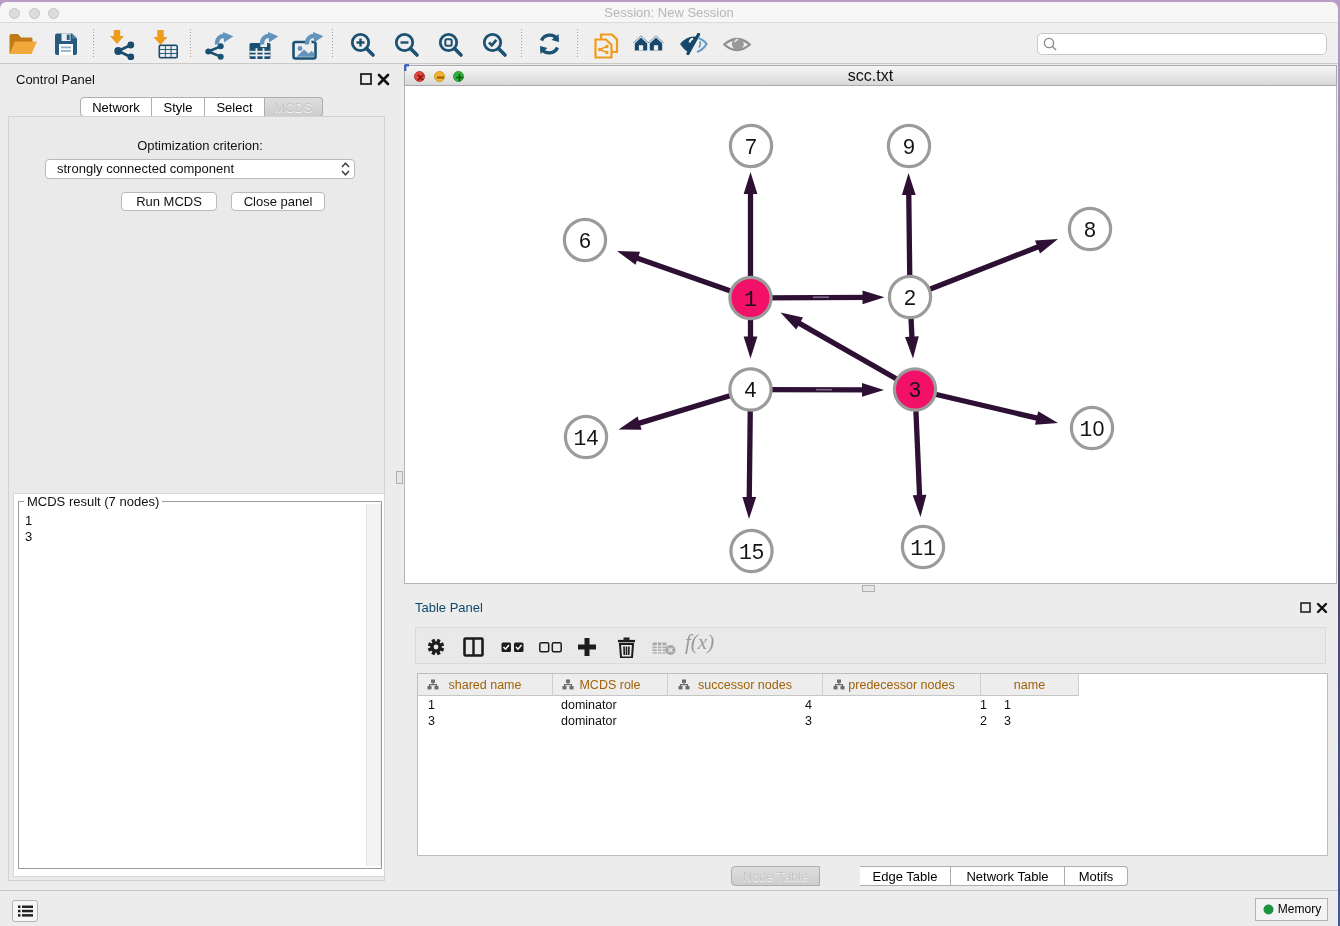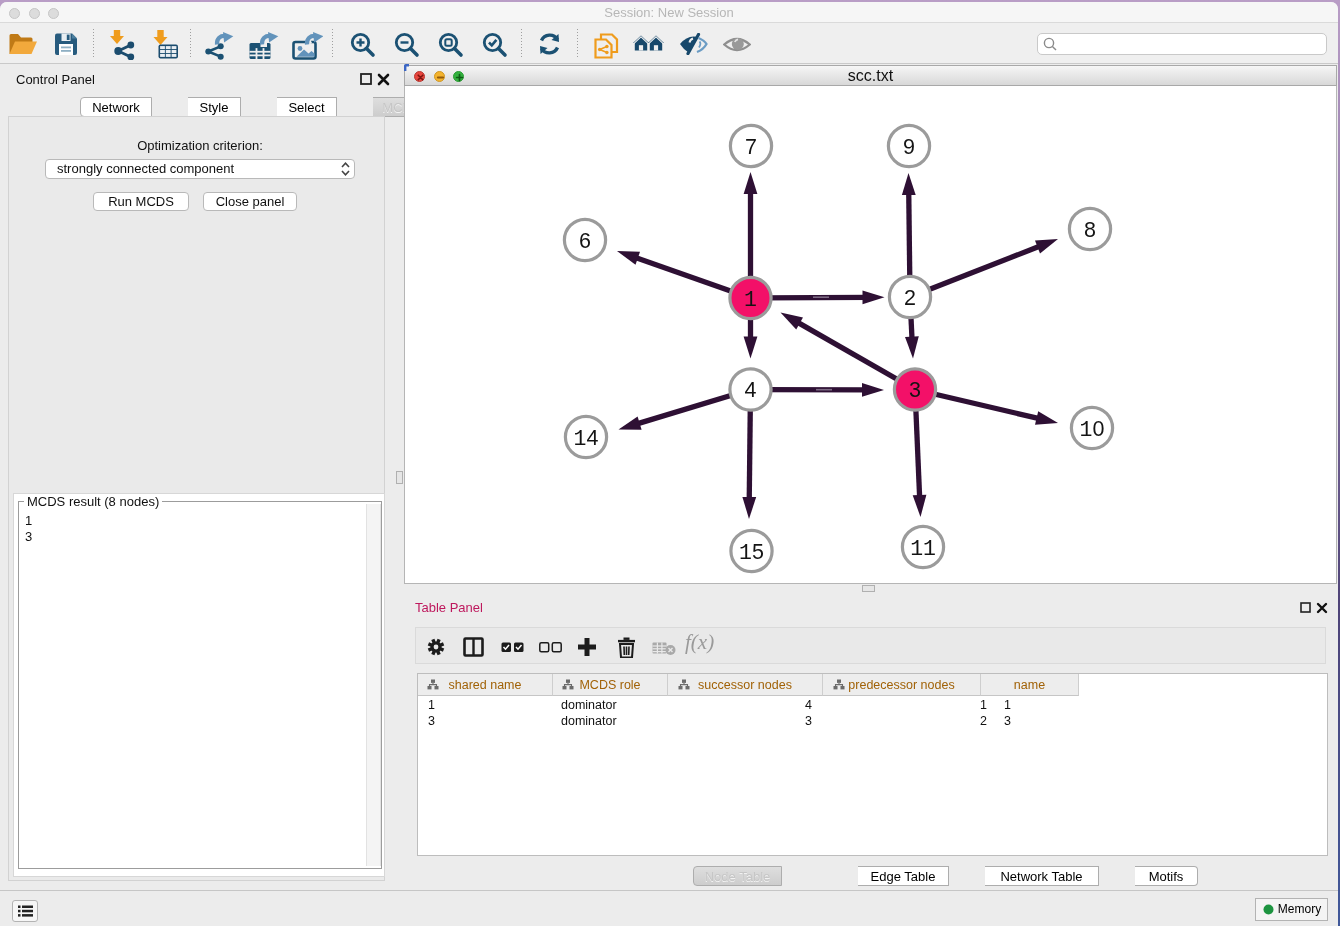--- a/index.html
+++ b/index.html
@@ -17,36 +17,36 @@
   #toolbar{position:absolute;left:0;top:23px;width:1338px;height:40px;background:#efefef;
       border-bottom:1px solid #c9c9c9;}
   .tsep{position:absolute;top:29px;width:1px;height:30px;
       background-image:repeating-linear-gradient(#9f9f9f 0 1px,transparent 1px 3px);}
   #search{position:absolute;left:1037px;top:33px;width:290px;height:22px;background:#fff;
       border:1px solid #c9c9c9;border-radius:5px;box-sizing:border-box;}
   
   #cphead{position:absolute;left:16px;top:72px;font-size:13px;color:#111;}
   #cpcontent{position:absolute;left:8px;top:116px;width:377px;height:765px;
       background:#eaeaea;border:1px solid #d2d2d2;box-sizing:border-box;}
-  .tabrow{position:absolute;display:flex;gap:36px;}
+  .tabrow{position:absolute;display:flex;}
   .tab{height:20px;line-height:19px;font-size:13px;text-align:center;
       background:#fff;border:1px solid #adadad;border-left:none;box-sizing:border-box;
       color:#000;}
   .tab.first{border-left:1px solid #adadad;border-radius:4px 0 0 4px;}
   .tab.last{border-radius:0 4px 4px 0;}
   .tab.sel{background:linear-gradient(#dedede,#cdcdcd);color:#c6c6c6;
       text-shadow:0 1px 0 #f2f2f2;}
   #optlabel{position:absolute;left:4px;top:138px;width:392px;text-align:center;
       font-size:13px;color:#111;}
   #optsel{position:absolute;left:45px;top:159px;width:310px;height:20px;background:#fff;
       border:1px solid #b9b9b9;border-radius:4px;box-sizing:border-box;
       font-size:13px;line-height:18px;color:#111;padding-left:11px;}
   .btn{position:absolute;height:19px;background:#fff;border:1px solid #b9b9b9;
       border-radius:4px;box-sizing:border-box;font-size:13px;line-height:17px;
-      text-align:center;color:#111;}
+      text-align:center;color:#111;margin-left:28px;}
   #resultwrap{position:absolute;left:13px;top:493px;width:372px;height:384px;
       background:#fff;border:1px solid #d7d7d7;box-sizing:border-box;}
   #fieldset{position:absolute;left:4px;top:7px;width:364px;height:368px;
       border:1px solid #9c9c9c;box-sizing:border-box;}
   #legend{position:absolute;left:5px;top:-8px;background:#fff;padding:0 3px;
       font-size:13px;color:#111;}
   #resulttext{position:absolute;left:6px;top:11px;font-size:13px;line-height:16px;color:#111;}
   #rscroll{position:absolute;left:347px;top:2px;width:13px;height:362px;
       background:#f4f4f4;border-left:1px solid #e2e2e2;border-right:1px solid #e2e2e2;}
   .vhandle{position:absolute;background:#e6e6e6;border:1px solid #b0b0b0;box-sizing:border-box;}
@@ -55,21 +55,21 @@
       background:linear-gradient(#f6f6f6,#d8d8d8);border:1px solid #a8a8a8;
       box-sizing:border-box;font-size:16px;text-align:center;line-height:20px;color:#111;}
   .mac{position:absolute;width:11px;height:11px;border-radius:50%;box-sizing:border-box;
       top:70.5px;}
   .mac svg{position:absolute;left:1px;top:1px;}
   #netbody{position:absolute;left:404px;top:86px;width:933px;height:498px;background:#fff;
       border:1px solid #b5b5b5;border-top:none;box-sizing:border-box;}
   #graph{position:absolute;left:405px;top:86px;}
   
   #tpanel{position:absolute;left:404px;top:594px;width:933px;height:296px;background:#ececec;}
-  #tphead{position:absolute;left:11px;top:6px;font-size:13px;color:#be185d;}
+  #tphead{position:absolute;left:11px;top:6px;font-size:13px;color:#0c4a6e;}
   #ttoolbar{position:absolute;left:11px;top:33px;width:911px;height:37px;
       background:#e9e9e9;border:1px solid #dadada;box-sizing:border-box;}
   #ttable{position:absolute;left:13px;top:79px;width:911px;height:183px;background:#fff;
       border:1px solid #bdbdbd;box-sizing:border-box;font-size:12.5px;}
   .th{position:absolute;top:0;height:22px;background:#ededed;border-right:1px solid #cecece;
       border-bottom:1px solid #c6c6c6;box-sizing:border-box;text-align:center;
       line-height:22px;color:#a16207;}
   .cell{position:absolute;font-size:12.5px;color:#111;height:16px;line-height:16px;}
   
   #statusbar{position:absolute;left:0;top:890px;width:1338px;height:36px;background:#ececec;
@@ -247,21 +247,21 @@
 <div id="optlabel">Optimization criterion:</div>
 <div id="optsel">strongly connected component</div>
 <svg class="icon" style="left:340px;top:162px;" width="11" height="14" viewBox="0 0 11 14">
   <path d="M2 5 L5.5 1.2 L9 5" fill="none" stroke="#444" stroke-width="1.6"></path>
   <path d="M2 9 L5.5 12.8 L9 9" fill="none" stroke="#444" stroke-width="1.6"></path>
 </svg>
 <div class="btn" style="left:93px;top:192px;width:96px;">Run MCDS</div>
 <div class="btn" style="left:203px;top:192px;width:94px;">Close panel</div>
 <div id="resultwrap">
   <div id="fieldset">
-    <div id="legend">MCDS result (8 nodes)</div>
+    <div id="legend">MCDS result (7 nodes)</div>
     <div id="resulttext">1<br>3</div>
     <div id="rscroll"></div>
   </div>
 </div>
 <div class="vhandle" style="left:396px;top:471px;width:7px;height:13px;"></div>
 
 <div id="nettitle">scc.txt</div>
 <div class="mac" style="left:413.5px;background:#e8463e;border:1px solid #b93a33;">
   <svg width="9" height="9" viewBox="0 0 9 9">
       <path d="M2.2 2.2 L6.8 6.8 M6.8 2.2 L2.2 6.8" stroke="#7e1510" stroke-width="1.6" stroke-linecap="round"></path>
@@ -361,21 +361,21 @@
     <div class="cell" style="left:250px;top:23px;width:144px;text-align:right;">4</div>
     <div class="cell" style="left:405px;top:23px;width:164px;text-align:right;">1</div>
     <div class="cell" style="left:586px;top:23px;">1</div>
     <div class="cell" style="left:10px;top:39px;">3</div>
     <div class="cell" style="left:143px;top:39px;">dominator</div>
     <div class="cell" style="left:250px;top:39px;width:144px;text-align:right;">3</div>
     <div class="cell" style="left:405px;top:39px;width:164px;text-align:right;">2</div>
     <div class="cell" style="left:586px;top:39px;">3</div>
   </div>
   <div class="tabrow" style="left:289px;top:272px;">
-    <div class="tab first sel" style="width:89px;">Node Table</div>
+    <div class="tab first sel" style="width:89px;margin-left:38px;">Node Table</div>
     <div class="tab" style="width:91px;margin-left:40px;">Edge Table</div>
     <div class="tab" style="width:114px;">Network Table</div>
     <div class="tab last" style="width:63px;">Motifs</div>
   </div>
 </div>
 <svg class="icon" style="left:1300px;top:602px;" width="11" height="11" viewBox="0 0 11 11">
   <rect x="1" y="1" width="9" height="9" fill="none" stroke="#222" stroke-width="1.6"></rect>
 </svg>
 <svg class="icon" style="left:1316px;top:602px;" width="12" height="12" viewBox="0 0 12 12">
   <path d="M2 2 L10 10 M10 2 L2 10" stroke="#111" stroke-width="2.4" stroke-linecap="round"></path>

